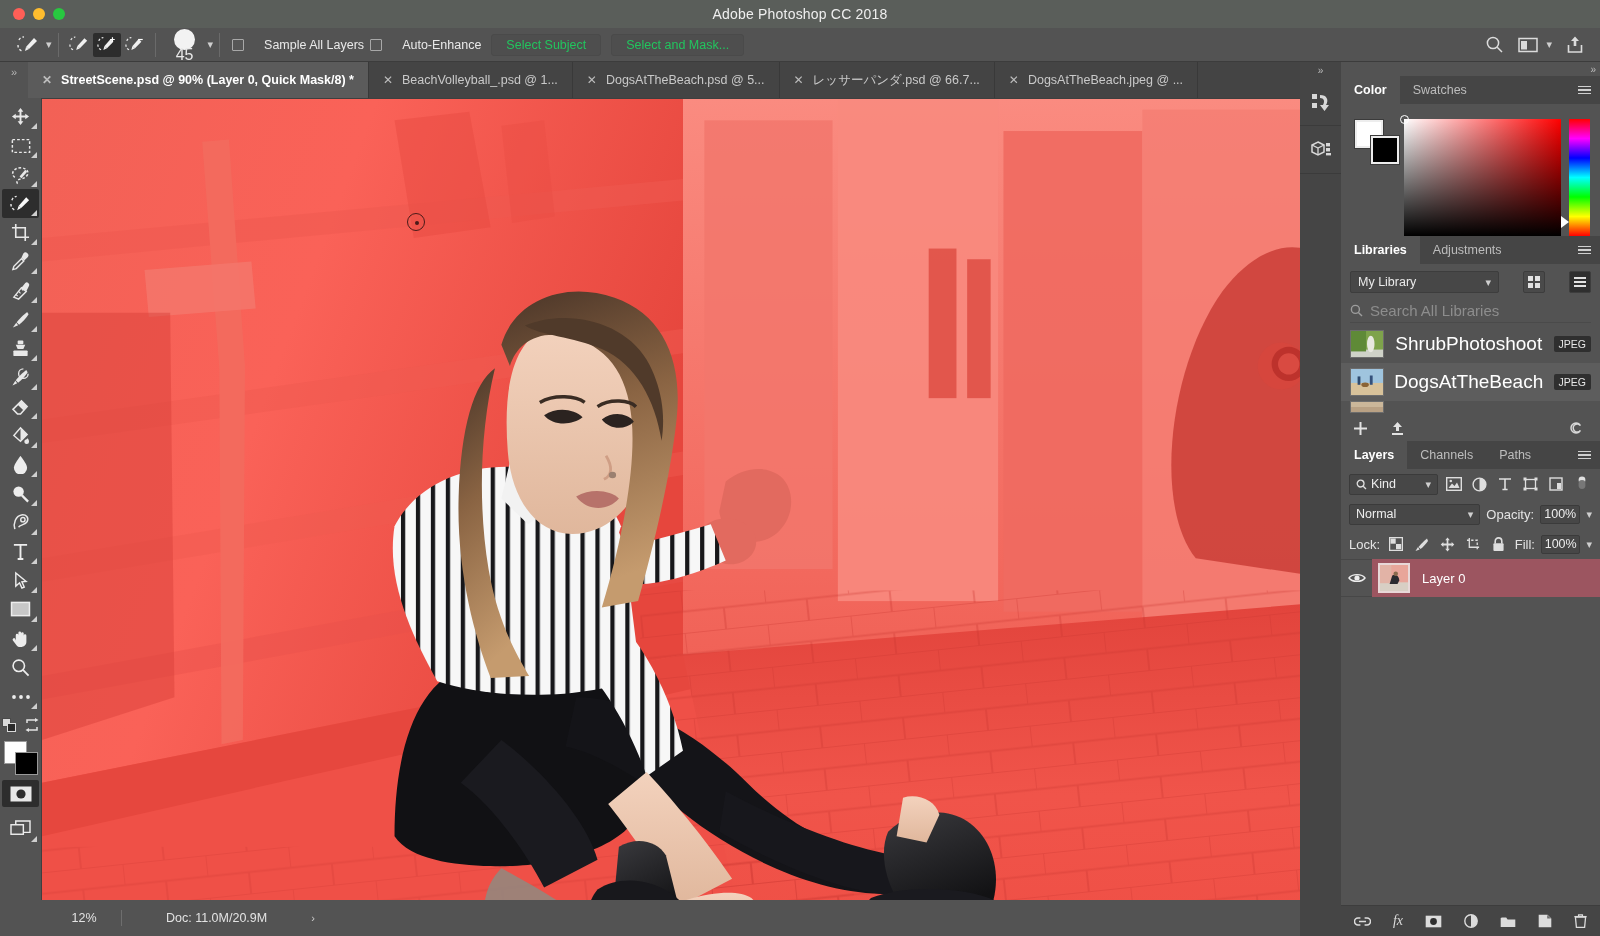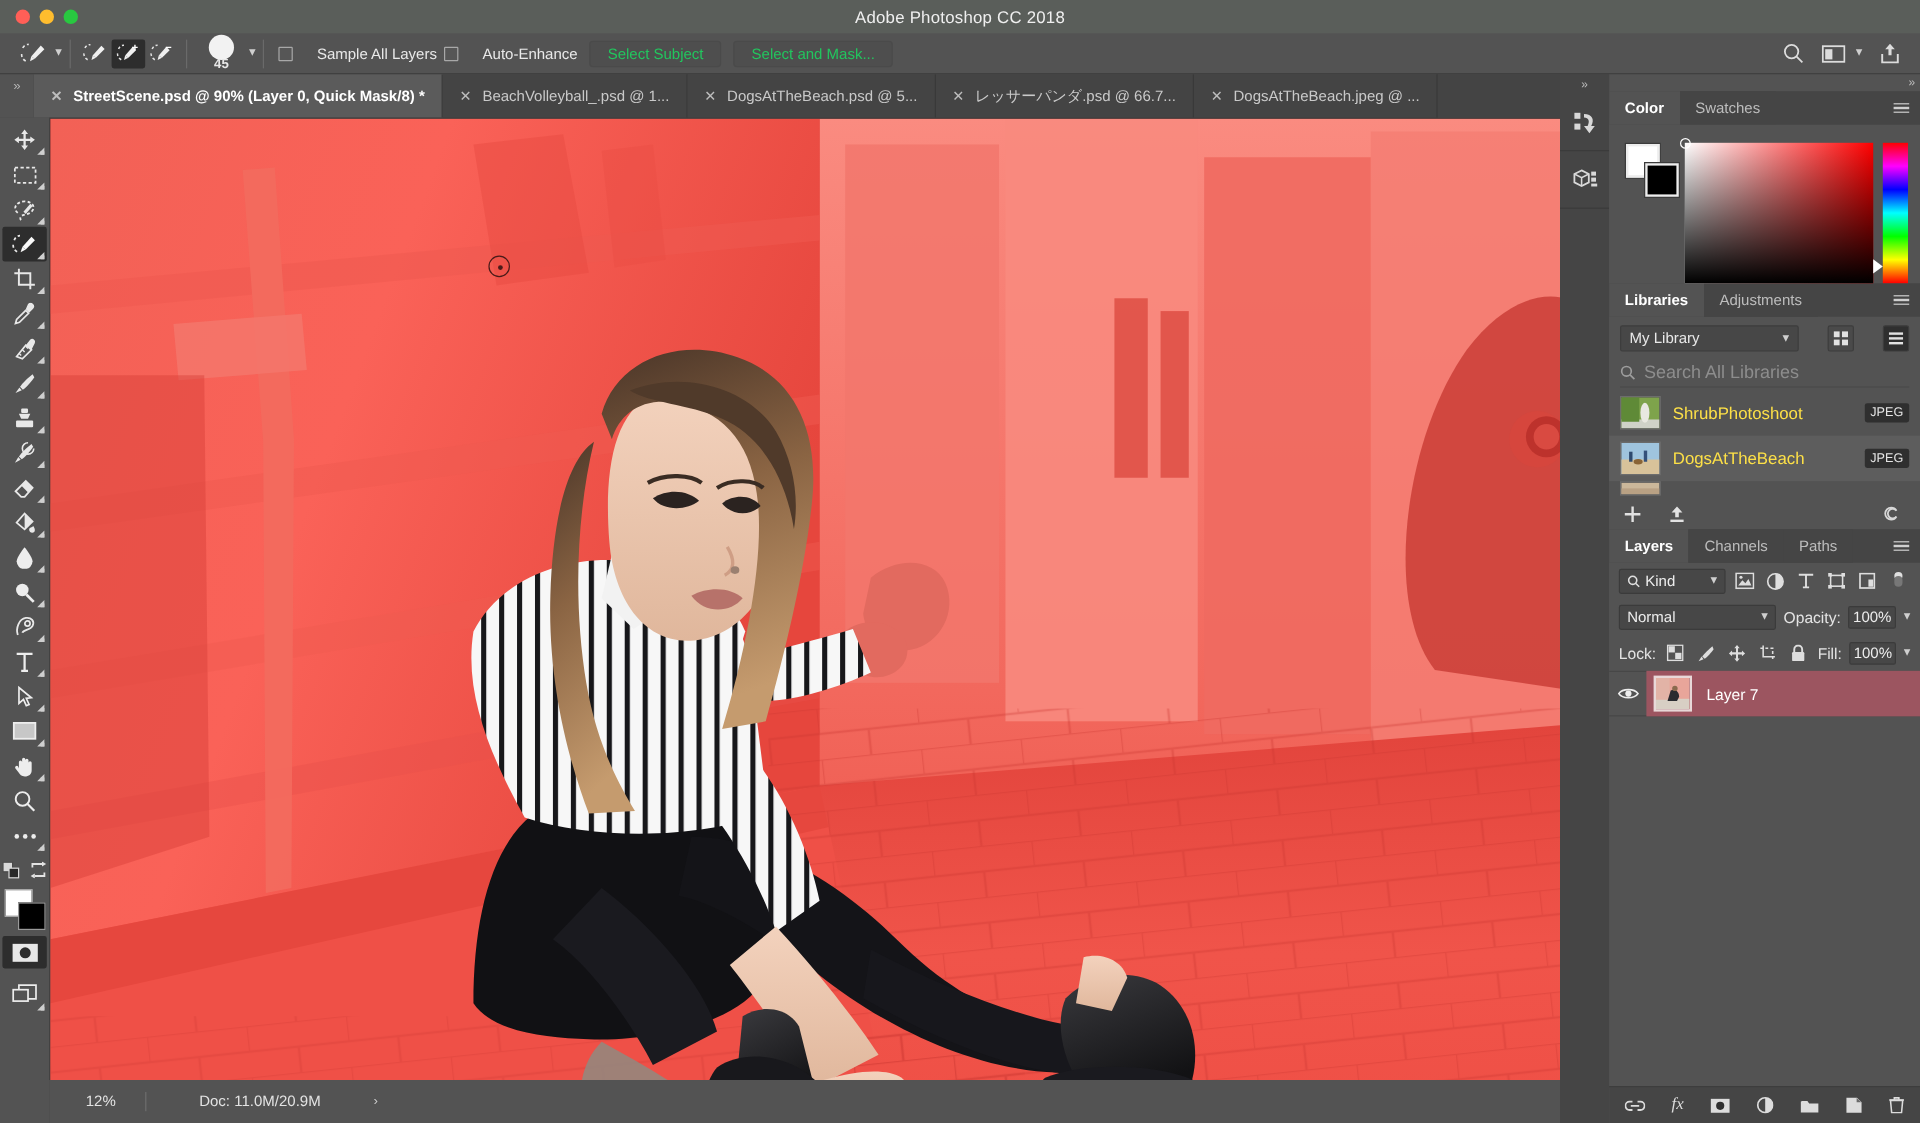--- a/index.html
+++ b/index.html
@@ -38,21 +38,21 @@
     width:28px;height:24px;display:flex;align-items:center;justify-content:center;
     border-radius:2px;
   }
   .icon-btn.active{background:#2d2d2d;}
   .chev{font-size:11px;color:#cfcfcf;line-height:1;}
   .brush-size{
     width:46px;height:34px;display:flex;flex-direction:column;align-items:center;
     justify-content:center;position:relative;
   }
   .brush-dot{width:21px;height:21px;border-radius:50%;background:#f2f2f2;margin-bottom:-1px;}
-  .brush-num{font-size:11px;color:#e8e8e8;line-height:11px;font-weight:bold;}
+  .brush-num{font-size:16px;color:#e8e8e8;line-height:11px;}
   .cbx-wrap{display:flex;align-items:center;gap:20px;margin-left:6px;}
   .cbx{width:12px;height:12px;border:1px solid #a8a8a8;background:#565656;border-radius:1px;}
   .cbx-lbl{font-size:12.5px;color:#e9e9e9;}
   .obtn{
     height:22px;padding:0 14px;border-radius:3px;background:#4e4e4e;
     color:#22c55e;font-size:12.5px;display:flex;align-items:center;justify-content:center;
     margin-left:10px;border:1px solid #4a4a4a;
   }
   .ob-right{margin-left:auto;display:flex;align-items:center;gap:14px;padding-right:16px;}
 
@@ -179,21 +179,21 @@
   .vbtn{width:22px;height:22px;border:1px solid #3d3d3d;background:#4a4a4a;border-radius:2px;
     display:flex;align-items:center;justify-content:center;}
   .vbtn.on{background:#2f2f2f;}
   .searchrow{
     display:flex;align-items:center;gap:7px;height:24px;margin:0 9px 2px 9px;
     border-bottom:1px solid #4a4a4a;color:#8d8d8d;font-size:15px;
   }
   .libitem{display:flex;align-items:center;gap:10px;height:38px;padding:0 9px;}
   .libitem.hl{background:#5d5d5d;}
   .thumb{width:34px;height:28px;border:1px solid #6d6d6d;overflow:hidden;position:relative;}
-  .libname{font-size:14px;color:#fde047;flex:1;}
+  .libname{font-size:19px;color:#ffffff;flex:1;text-align:center;}
   .badge{font-size:10.5px;color:#e6e6e6;background:#2f2f2f;padding:2px 5px;border-radius:2px;}
   .libfoot{display:flex;align-items:center;gap:22px;height:26px;padding:0 12px;position:relative;}
 
   
   .layerspanel{background:#535353;}
   .lrow{display:flex;align-items:center;height:30px;padding:0 8px;gap:6px;}
   .kindsel{
     width:94px;height:21px;background:#474747;border:1px solid #3b3b3b;border-radius:2px;
     display:flex;align-items:center;justify-content:space-between;padding:0 6px;
     color:#ededed;font-size:12.5px;gap:12px;
@@ -935,21 +935,21 @@
         <div class="lsel">
           <div class="lthumb">
             <svg width="100%" height="100%" viewBox="0 0 32 30" preserveAspectRatio="none">
               <rect width="32" height="30" fill="#e8a59a"></rect>
               <rect y="20" width="32" height="10" fill="#d8cfc4"></rect>
               <path d="M0 0 h13 v21 h-13z" fill="#e2b3a6"></path>
               <path d="M14 12 c4 -2 8 1 8 6 l-2 4 h-9 z" fill="#2b2b30"></path>
               <circle cx="18" cy="10" r="2.6" fill="#8a6a4e"></circle>
             </svg>
           </div>
-          <span class="lname">Layer 7</span>
+          <span class="lname">Layer 0</span>
         </div>
       </div>
 
       <div class="layersfoot">
         <div>
           <svg width="17" height="11" viewBox="0 0 17 11">
               <path d="M6.4 2 H4 a3.5 3.5 0 0 0 0 7 H6.4" fill="none" stroke="#dcdcdc" stroke-width="1.5"></path>
               <path d="M10.6 2 H13 a3.5 3.5 0 0 1 0 7 H10.6" fill="none" stroke="#dcdcdc" stroke-width="1.5"></path>
               <path d="M5 5.5 H12" stroke="#dcdcdc" stroke-width="1.5"></path>
             </svg>

